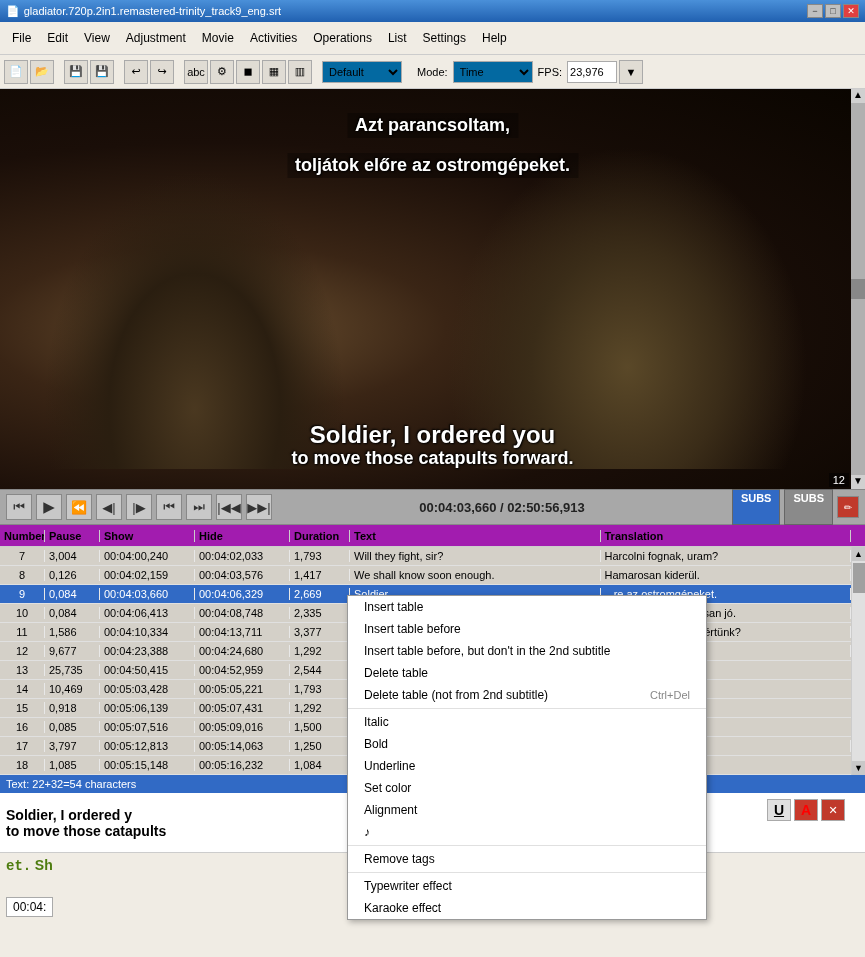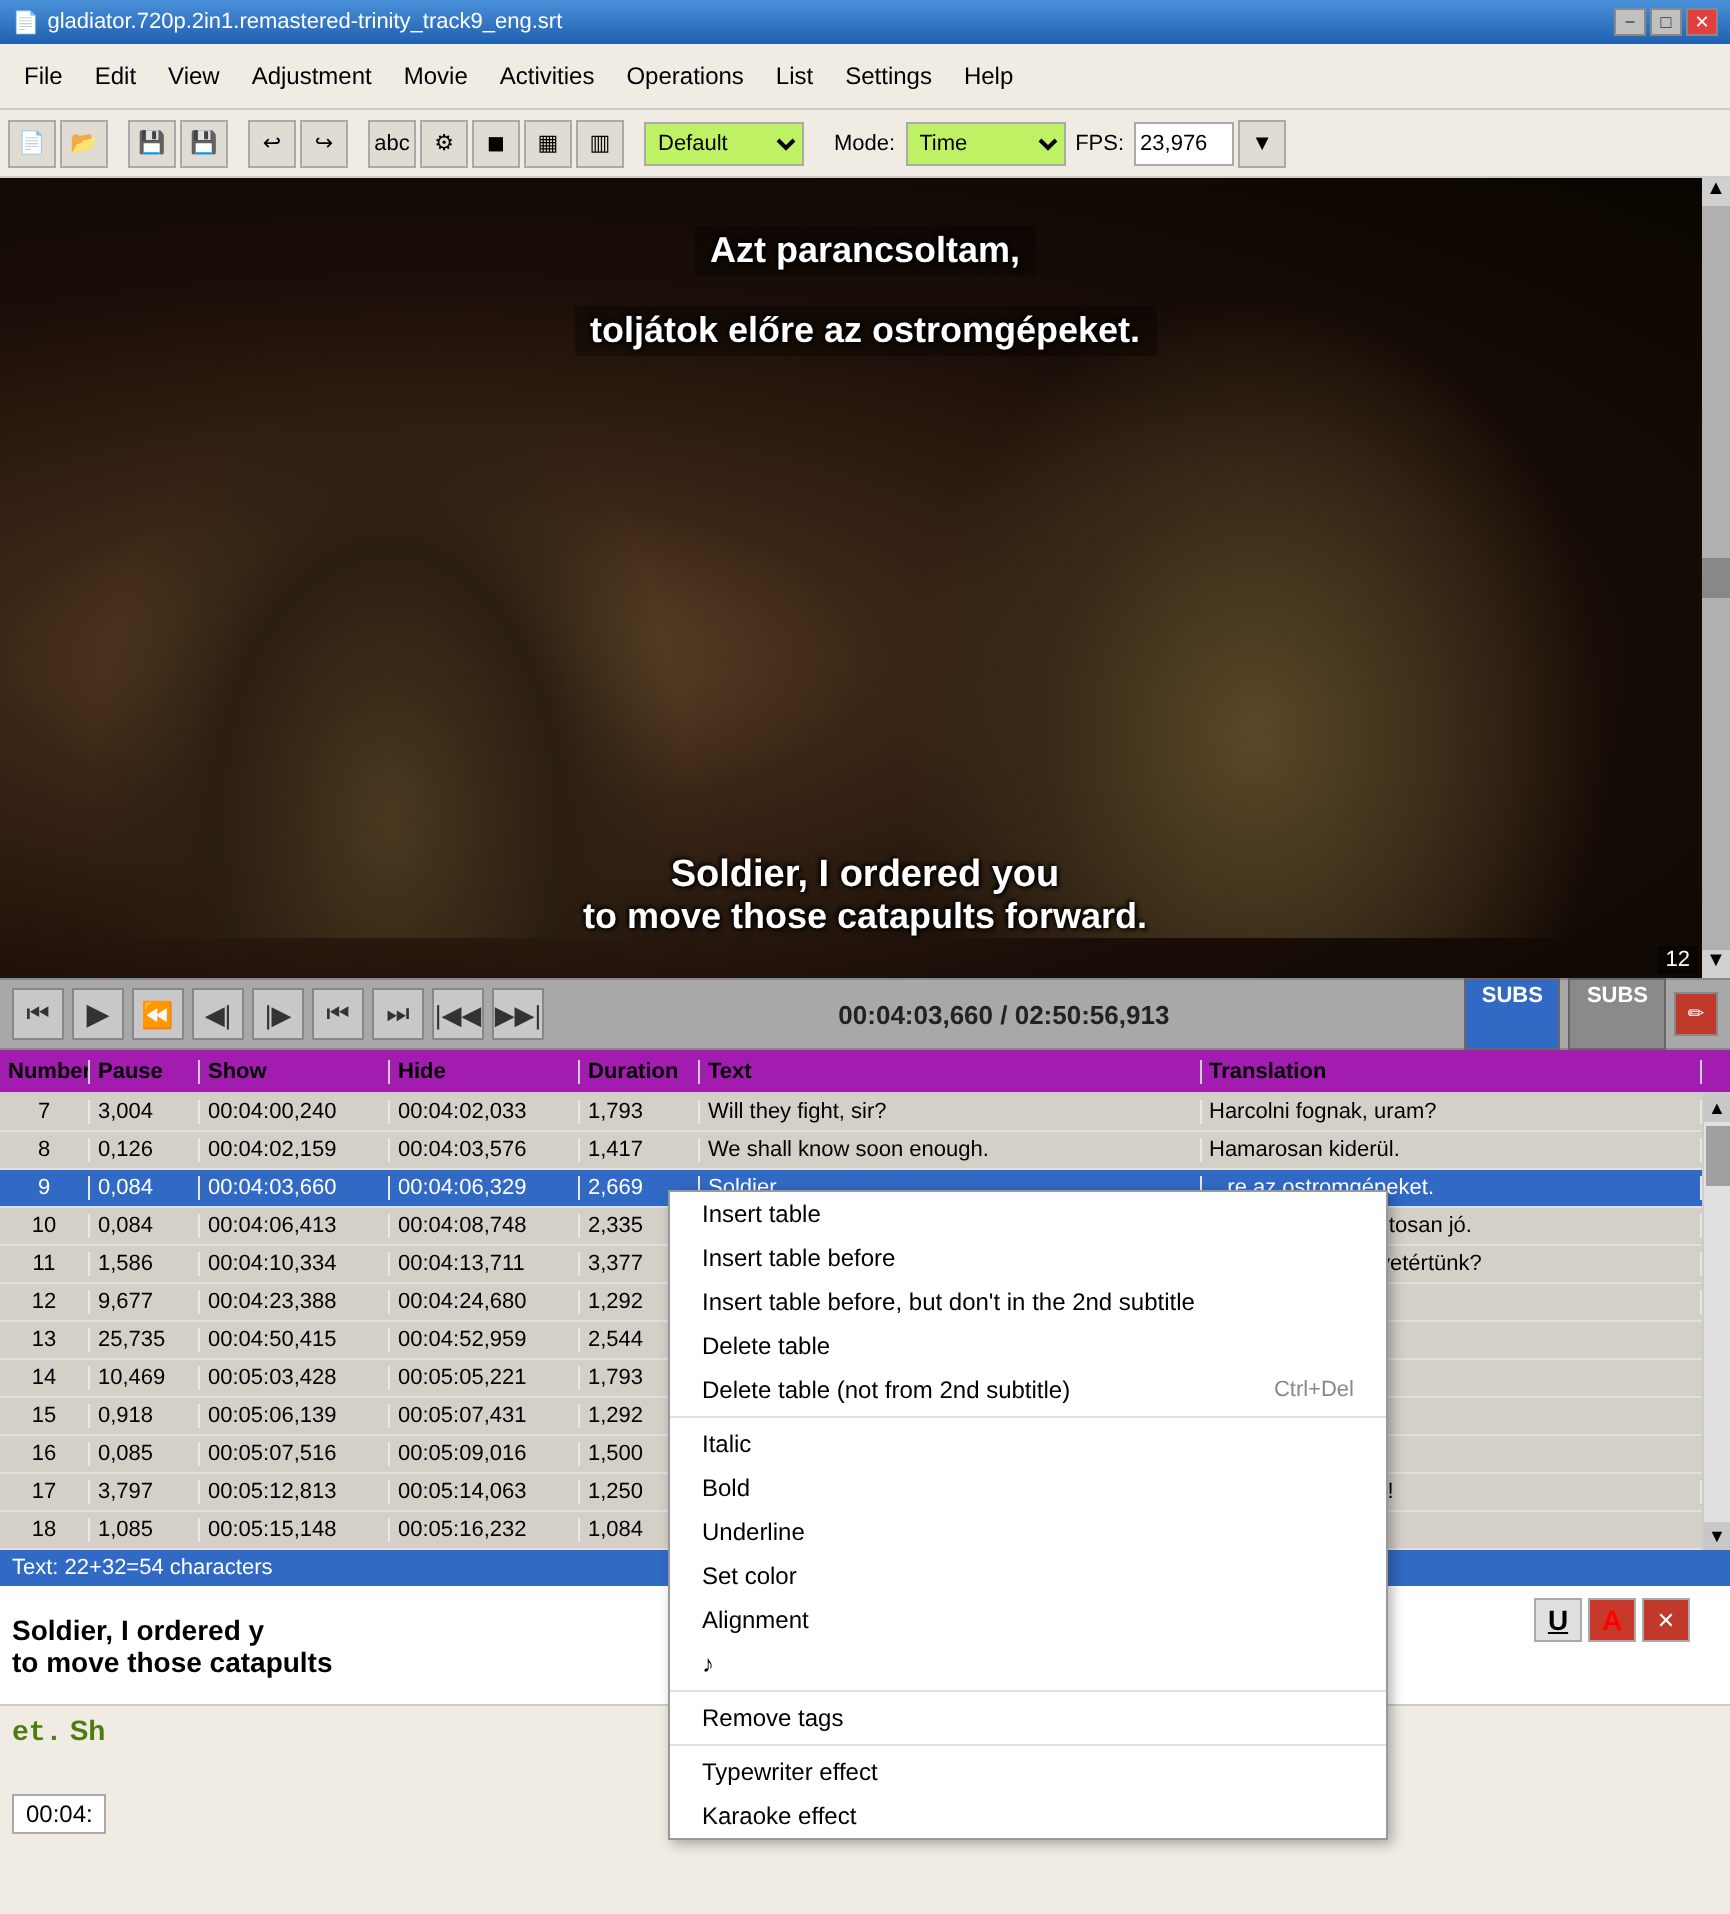--- a/index.html
+++ b/index.html
@@ -53,21 +53,21 @@
       gap: 2px;
       border-bottom: 1px solid #ccc;
     }
     .tool-btn {
       width: 24px; height: 24px; background: #e0dcd4; border: 1px solid #aaa;
       display: flex; align-items: center; justify-content: center;
       cursor: pointer; font-size: 11px;
     }
     .tool-separator { width: 6px; }
     .toolbar-select {
-      height: 22px; padding: 0 2px; border: 1px solid #aaa; background: #bef264;
+      height: 22px; padding: 0 2px; border: 1px solid #aaa; background: #0369a1;
       font-size: 11px; min-width: 80px;
     }
     .toolbar-label { font-size: 11px; padding: 0 3px; }
     .fps-input {
       width: 50px; height: 22px; border: 1px solid #aaa; font-size: 11px;
       padding: 0 2px;
     }
 
     
     .video-area {
@@ -96,21 +96,21 @@
       white-space: nowrap;
       background: rgba(0,0,0,0.3);
       padding: 2px 8px;
     }
     .subtitle-bottom {
       position: absolute;
       bottom: 10%;
       left: 50%;
       transform: translateX(-50%);
       color: white;
-      font-size: 19px;
+      font-size: 24px;
       font-weight: bold;
       text-align: left;
       text-shadow: 1px 1px 2px black, -1px -1px 2px black;
       white-space: nowrap;
     }
     .subtitle-bottom-line2 {
       position: absolute;
       bottom: 5%;
       left: 50%;
       transform: translateX(-50%);
@@ -524,21 +524,21 @@
     </div>
 
     <div class="bottom-controls">
       <div style="background:white;border:1px solid #aaa;padding:2px 6px;font-size:12px;">
         <span>00:04:</span>
       </div>
     </div>
   </div>
 </div>
 
-<div class="context-menu" style="left:334px;top:595px;">
+<div class="context-menu" style="left:347px;top:595px;">
   <div class="ctx-item">
     <span>Insert table</span>
   </div>
   <div class="ctx-item">
     <span>Insert table before</span>
   </div>
   <div class="ctx-item">
     <span>Insert table before, but don't in the 2nd subtitle</span>
   </div>
   <div class="ctx-item">

